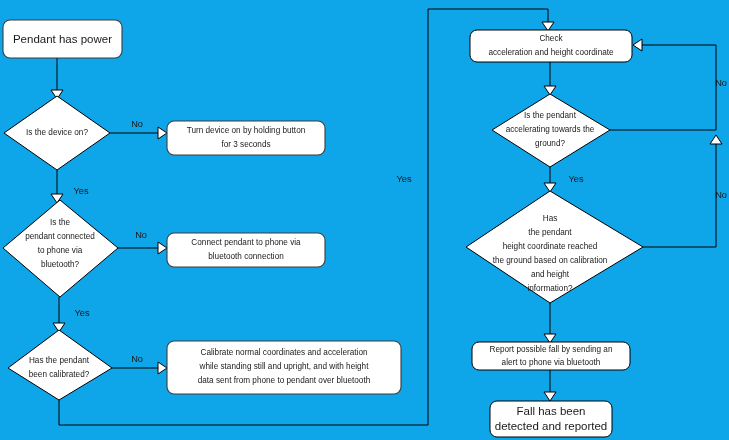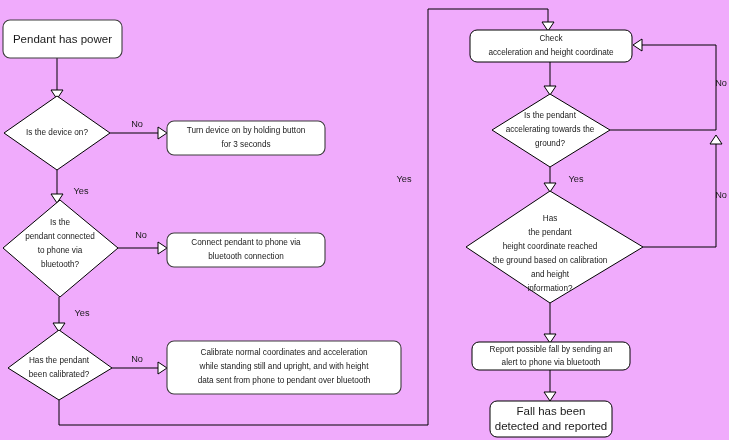--- a/index.html
+++ b/index.html
@@ -8,21 +8,21 @@
     padding: 0;
     background: #ffffff;
   }
   body {
     font-family: "Liberation Sans", sans-serif;
   }
   #canvas {
     position: relative;
     width: 729px;
     height: 440px;
-    background: #f0abfc;
+    background: #0ea5e9;
     overflow: hidden;
   }
   svg#flow {
     position: absolute;
     top: 0;
     left: 0;
     width: 729px;
     height: 440px;
   }
   .shape-stroke {

